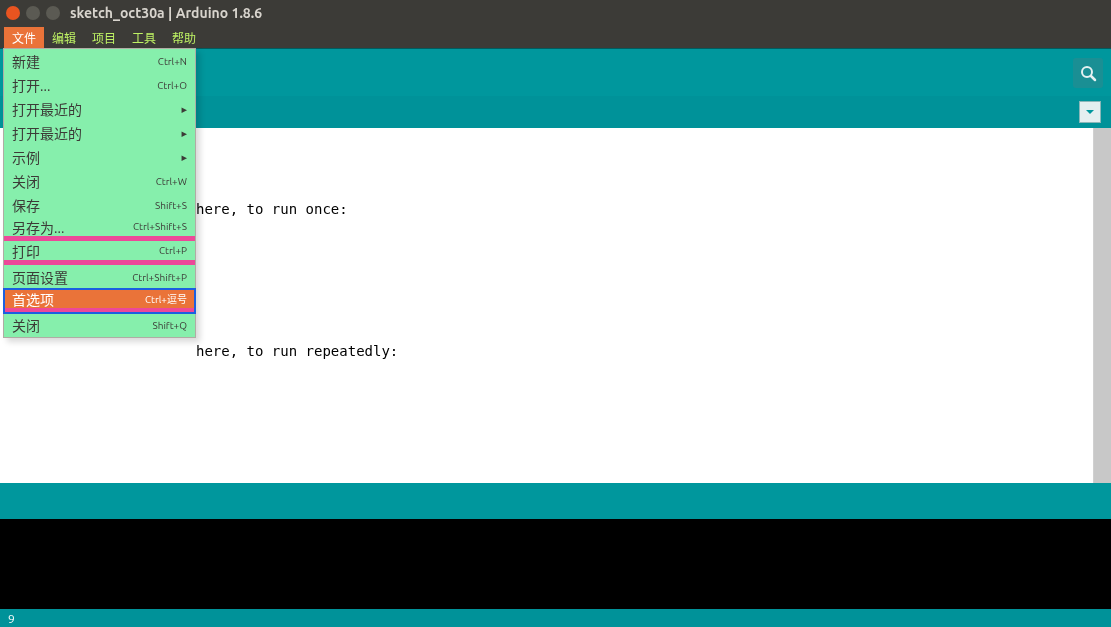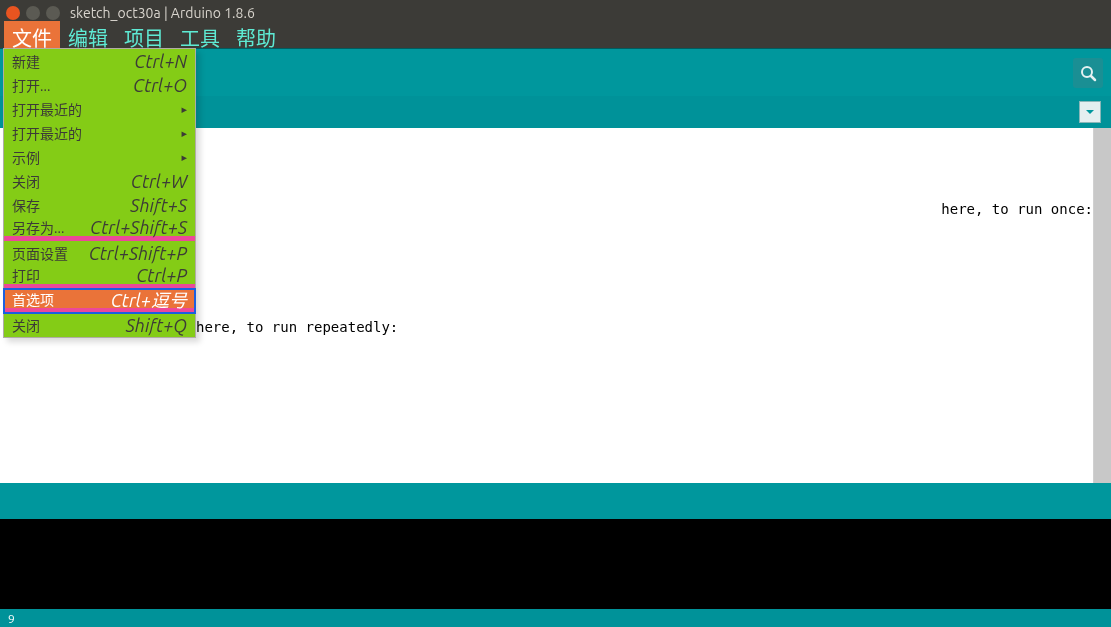--- a/index.html
+++ b/index.html
@@ -5,60 +5,60 @@
   * { box-sizing: border-box; margin: 0; padding: 0; }
   html, body { width: 1111px; height: 627px; font-family: "Ubuntu", "Noto Sans CJK SC", sans-serif; font-size: 13px; overflow: hidden; background: #fff; }
   
   
   .titlebar { height: 26px; background: #3c3b37; display: flex; align-items: center; padding: 0 6px; }
   .window-controls { display: flex; gap: 6px; margin-right: 10px; }
   .wc { width: 14px; height: 14px; border-radius: 50%; display:flex;align-items:center;justify-content:center;}
   .wc.close { background: #e95420; }
   .wc.min { background: #5b5a53; }
   .wc.max { background: #5b5a53; }
-  .title { color: #d8d4cd; font-weight: normal; font-size: 14px; }
+  .title { color: #d8d4cd; font-weight: bold; font-size: 14px; }
   
   
-  .menubar { height: 22px; background: #3c3b37; display: flex; align-items: center; padding: 0 4px; font-size: 20px; position:relative; z-index:100;}
-  .menu-item { padding: 2px 8px; color: #5eead4; cursor: pointer; }
+  .menubar { height: 22px; background: #3c3b37; display: flex; align-items: center; padding: 0 4px; font-size: 12px; position:relative; z-index:100;}
+  .menu-item { padding: 2px 8px; color: #bef264; cursor: pointer; }
   .menu-item.active { background: #ea7339; color: #fff; }
   
   
   .toolbar { height: 48px; background: #00979d; display: flex; align-items: center; justify-content: space-between; padding: 0 8px; border-top:1px solid #005c5f;}
   .toolbar-right { display:flex; align-items:center;}
   .tool-btn { width: 30px; height: 30px; background: #1a8f94; border-radius:3px; display:flex;align-items:center;justify-content:center; color:#c2e7e9;}
   
   
   .tabbar { height: 32px; background: #009299; display: flex; align-items: center; justify-content: space-between; padding: 0 10px 0 0;}
   .tab-dropdown { width:22px;height:22px; background:#e4eff0; display:flex;align-items:center;justify-content:center; color:#00979d; border:1px solid #8ab7b9;}
   
   
   .editor-wrap { display:flex; height: calc(627px - 26px - 22px - 48px - 32px - 36px - 90px - 18px); background:#fff;}
   .gutter { width: 36px; background:#fff;}
   .editor { flex:1; padding: 30px 0 0 0; font-family: Monaco, Consolas, monospace; font-size:14px; color:#000; line-height:1.45; white-space:pre; position:relative;}
-  .editor .line1 { padding-left:160px;text-align:right;}
-  .editor .line2 { padding-left:160px; margin-top: 58px;}
+  .editor .line1 { padding-left:160px;}
+  .editor .line2 { padding-left:160px; margin-top: 82px;}
   .scrollbar { width:18px; background:#f0f0f0; border-left:1px solid #d0d0d0;}
   .scroll-thumb { width:100%; height:100%; background:#c8c8c8;}
   
   
   .status-strip { height:36px; background:#00979d;}
   
   
   .console { height:90px; background:#000;}
   
   
   .footer { height:18px; background:#009299; color:#fff; font-size:12px; display:flex; align-items:center; justify-content:space-between; padding: 0 8px;}
   
   
-  .dropdown { position:absolute; top:48px; left:3px; width:193px; background:#84cc16; border:1px solid #b0aca4; box-shadow: 4px 4px 6px rgba(0,0,0,.15); z-index:200;}
+  .dropdown { position:absolute; top:48px; left:3px; width:193px; background:#86efac; border:1px solid #b0aca4; box-shadow: 4px 4px 6px rgba(0,0,0,.15); z-index:200;}
   .dd-item { height:24px; display:flex; align-items:center; justify-content:space-between; padding: 0 8px; color:#3c3b37; font-size:14px; cursor:pointer;}
   .dd-item.sep-after { border-bottom:5px solid #ec4899;}
   .dd-item.hl { background:#ea7339; color:#fff; outline: 2px solid #1b5fe0; outline-offset:-1px;}
-  .dd-item .shortcut { color:#3c3b37; font-size:18px;font-style:italic;}
+  .dd-item .shortcut { color:#3c3b37; font-size:10px;}
   .dd-item.hl .shortcut { color:#fff;margin-left:28px;}
   .dd-sub { font-size:11px; color:#3c3b37;}
   
   svg { display:block;}
 </style>
 </head>
 <body>
 
 <div class="titlebar">
   <div class="window-controls">
@@ -103,27 +103,27 @@
       <span class="shortcut">Ctrl+W</span>
     </div>
   <div class="dd-item">
       <span>保存</span>
       <span class="shortcut">Shift+S</span>
     </div>
   <div class="dd-item sep-after">
       <span>另存为...</span>
       <span class="shortcut">Ctrl+Shift+S</span>
     </div>
+  <div class="dd-item sep-after">
+      <span>打印</span>
+      <span class="shortcut">Ctrl+P</span>
+    </div>
   <div class="dd-item">
       <span>页面设置</span>
       <span class="shortcut">Ctrl+Shift+P</span>
-    </div>
-  <div class="dd-item sep-after">
-      <span>打印</span>
-      <span class="shortcut">Ctrl+P</span>
     </div>
   <div class="dd-item hl sep-after">
       <span>首选项</span>
       <span class="shortcut">Ctrl+逗号</span>
     </div>
   <div class="dd-item">
       <span>关闭</span>
       <span class="shortcut">Shift+Q</span>
     </div>
 </div>

